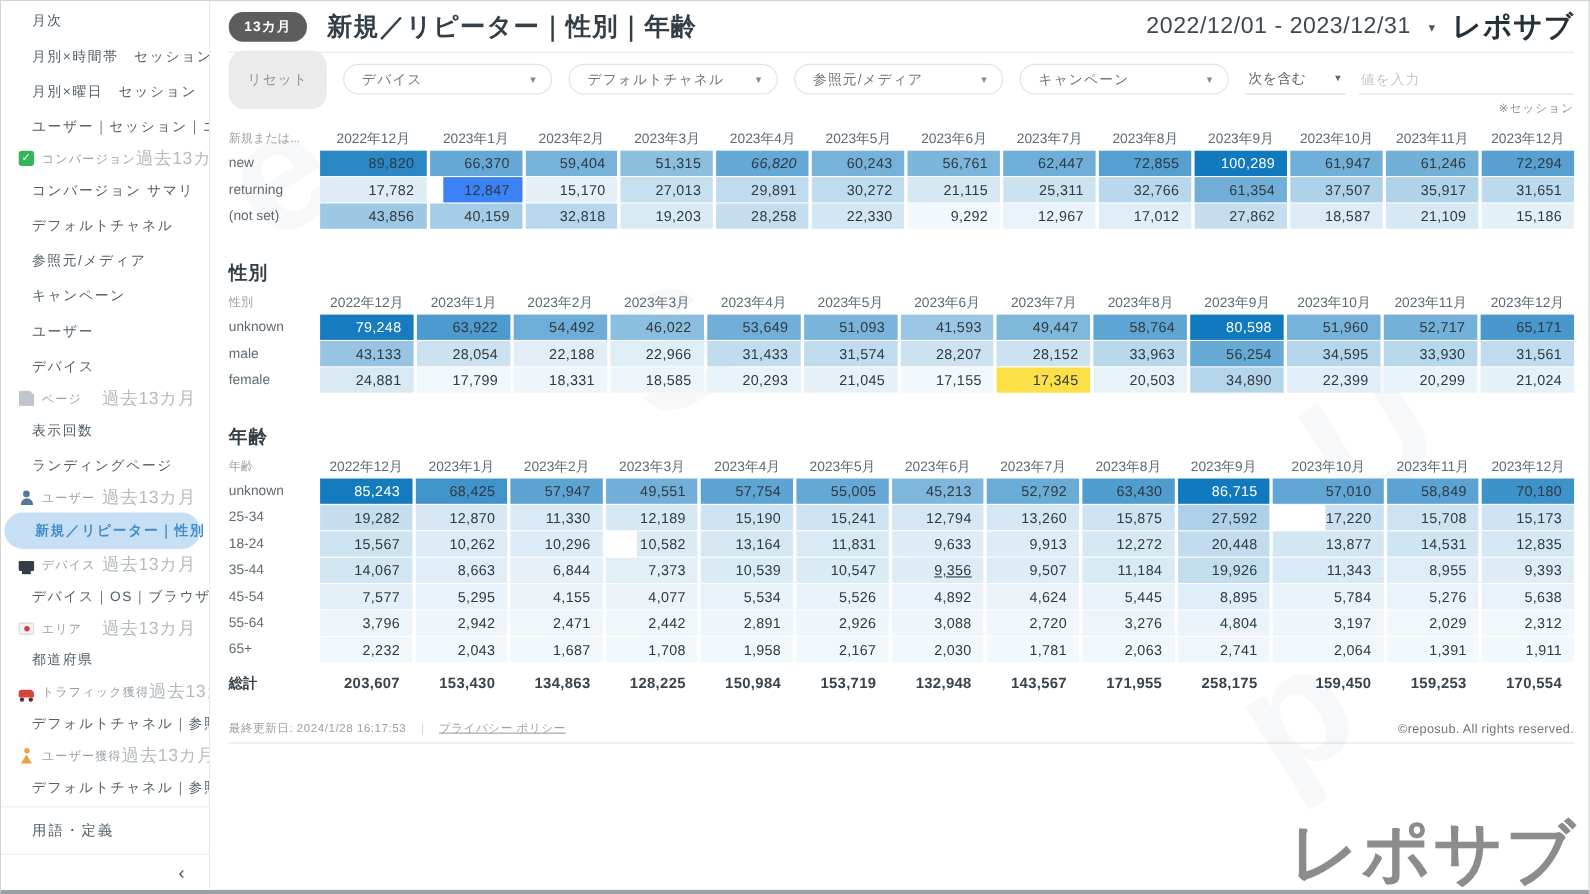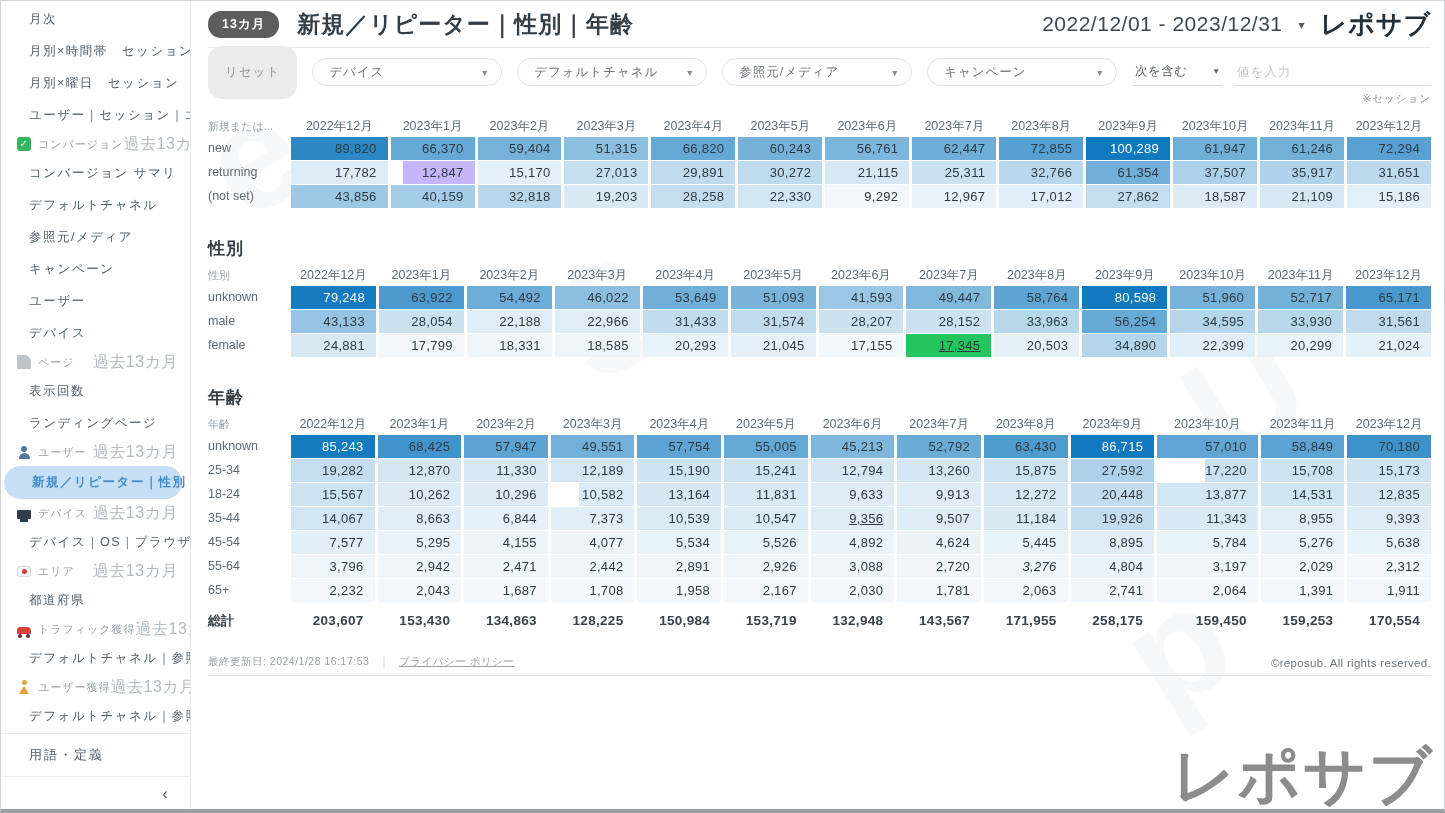--- a/index.html
+++ b/index.html
@@ -247,32 +247,32 @@
             <div class="mh">2023年8月</div>
             <div class="mh">2023年9月</div>
             <div class="mh">2023年10月</div>
             <div class="mh">2023年11月</div>
             <div class="mh">2023年12月</div>
             <div class="rl">new</div>
             <div class="vc" style="background: rgb(43, 136, 197);">89,820</div>
             <div class="vc" style="background: rgb(101, 168, 213);">66,370</div>
             <div class="vc" style="background: rgb(119, 178, 218);">59,404</div>
             <div class="vc" style="background: rgb(139, 190, 223);">51,315</div>
-            <div class="vc" style="background: rgb(100, 168, 213);">66,820</div>
+            <div class="vc" style="background: rgb(100, 168, 213); font-style: italic;">66,820</div>
             <div class="vc" style="background: rgb(117, 177, 217);">60,243</div>
             <div class="vc" style="background: rgb(125, 182, 220);">56,761</div>
             <div class="vc" style="background: rgb(111, 174, 216);">62,447</div>
             <div class="vc" style="background: rgb(85, 159, 209);">72,855</div>
             <div class="vc wt" style="background: rgb(17, 121, 190);">100,289</div>
             <div class="vc" style="background: rgb(112, 175, 216);">61,947</div>
             <div class="vc" style="background: rgb(114, 176, 216);">61,246</div>
             <div class="vc" style="background: rgb(87, 160, 209);">72,294</div>
             <div class="rl">returning</div>
             <div class="vc" style="background: rgb(222, 236, 246); padding-left: 44px;">17,782</div>
-            <div class="vc" style="background: #c4b5fd; margin-left: 12px;">12,847</div>
+            <div class="vc" style="background: #3b82f6; margin-left: 12px;">12,847</div>
             <div class="vc" style="background: rgb(228, 240, 248);">15,170</div>
             <div class="vc" style="background: rgb(199, 224, 240);">27,013</div>
             <div class="vc" style="background: rgb(192, 219, 238);">29,891</div>
             <div class="vc" style="background: rgb(191, 219, 238);">30,272</div>
             <div class="vc" style="background: rgb(214, 232, 244);">21,115</div>
             <div class="vc" style="background: rgb(203, 226, 241);">25,311</div>
             <div class="vc" style="background: rgb(185, 215, 236);">32,766</div>
             <div class="vc" style="background: rgb(114, 175, 216);">61,354</div>
             <div class="vc" style="background: rgb(173, 209, 233);">37,507</div>
             <div class="vc" style="background: rgb(177, 211, 234);">35,917</div>
@@ -339,21 +339,21 @@
             <div class="vc" style="background: rgb(183, 215, 235);">33,930</div>
             <div class="vc" style="background: rgb(192, 219, 238);">31,561</div>
             <div class="rl">female</div>
             <div class="vc" style="background: rgb(216, 233, 244);">24,881</div>
             <div class="vc" style="background: rgb(241, 247, 251);">17,799</div>
             <div class="vc" style="background: rgb(239, 246, 251);">18,331</div>
             <div class="vc" style="background: rgb(238, 245, 250);">18,585</div>
             <div class="vc" style="background: rgb(232, 242, 249);">20,293</div>
             <div class="vc" style="background: rgb(229, 240, 248);">21,045</div>
             <div class="vc" style="background: rgb(243, 248, 252);">17,155</div>
-            <div class="vc" style="background: #22c55e; text-decoration: underline;">17,345</div>
+            <div class="vc" style="background: #fde047;">17,345</div>
             <div class="vc" style="background: rgb(231, 242, 248);">20,503</div>
             <div class="vc" style="background: rgb(180, 213, 234);">34,890</div>
             <div class="vc" style="background: rgb(224, 238, 247);">22,399</div>
             <div class="vc" style="background: rgb(232, 242, 249);">20,299</div>
             <div class="vc" style="background: rgb(229, 241, 248);">21,024</div>
           </div>
         </section>
         <section class="tblsec">
           <div class="tbl-title">年齢</div>
           <div class="grid">
@@ -443,21 +443,21 @@
             <div class="vc" style="background: rgb(232, 242, 249);">5,638</div>
             <div class="rl">55-64</div>
             <div class="vc" style="background: rgb(237, 245, 250); text-align: right;">3,796</div>
             <div class="vc" style="background: rgb(239, 246, 251);">2,942</div>
             <div class="vc" style="background: rgb(240, 247, 251);">2,471</div>
             <div class="vc" style="background: rgb(240, 247, 251);">2,442</div>
             <div class="vc" style="background: rgb(239, 246, 251);">2,891</div>
             <div class="vc" style="background: rgb(239, 246, 251);">2,926</div>
             <div class="vc" style="background: rgb(239, 246, 251);">3,088</div>
             <div class="vc" style="background: rgb(240, 246, 251);">2,720</div>
-            <div class="vc" style="background: rgb(238, 245, 250); font-style: italic;">3,276</div>
+            <div class="vc" style="background: rgb(238, 245, 250);">3,276</div>
             <div class="vc" style="background: rgb(234, 243, 249);">4,804</div>
             <div class="vc" style="background: rgb(238, 246, 250);">3,197</div>
             <div class="vc" style="background: rgb(241, 247, 251);">2,029</div>
             <div class="vc" style="background: rgb(241, 247, 251);">2,312</div>
             <div class="rl">65+</div>
             <div class="vc" style="background: rgb(241, 247, 251);">2,232</div>
             <div class="vc" style="background: rgb(241, 247, 251);">2,043</div>
             <div class="vc" style="background: rgb(242, 248, 252);">1,687</div>
             <div class="vc" style="background: rgb(242, 248, 252);">1,708</div>
             <div class="vc" style="background: rgb(242, 247, 251);">1,958</div>

